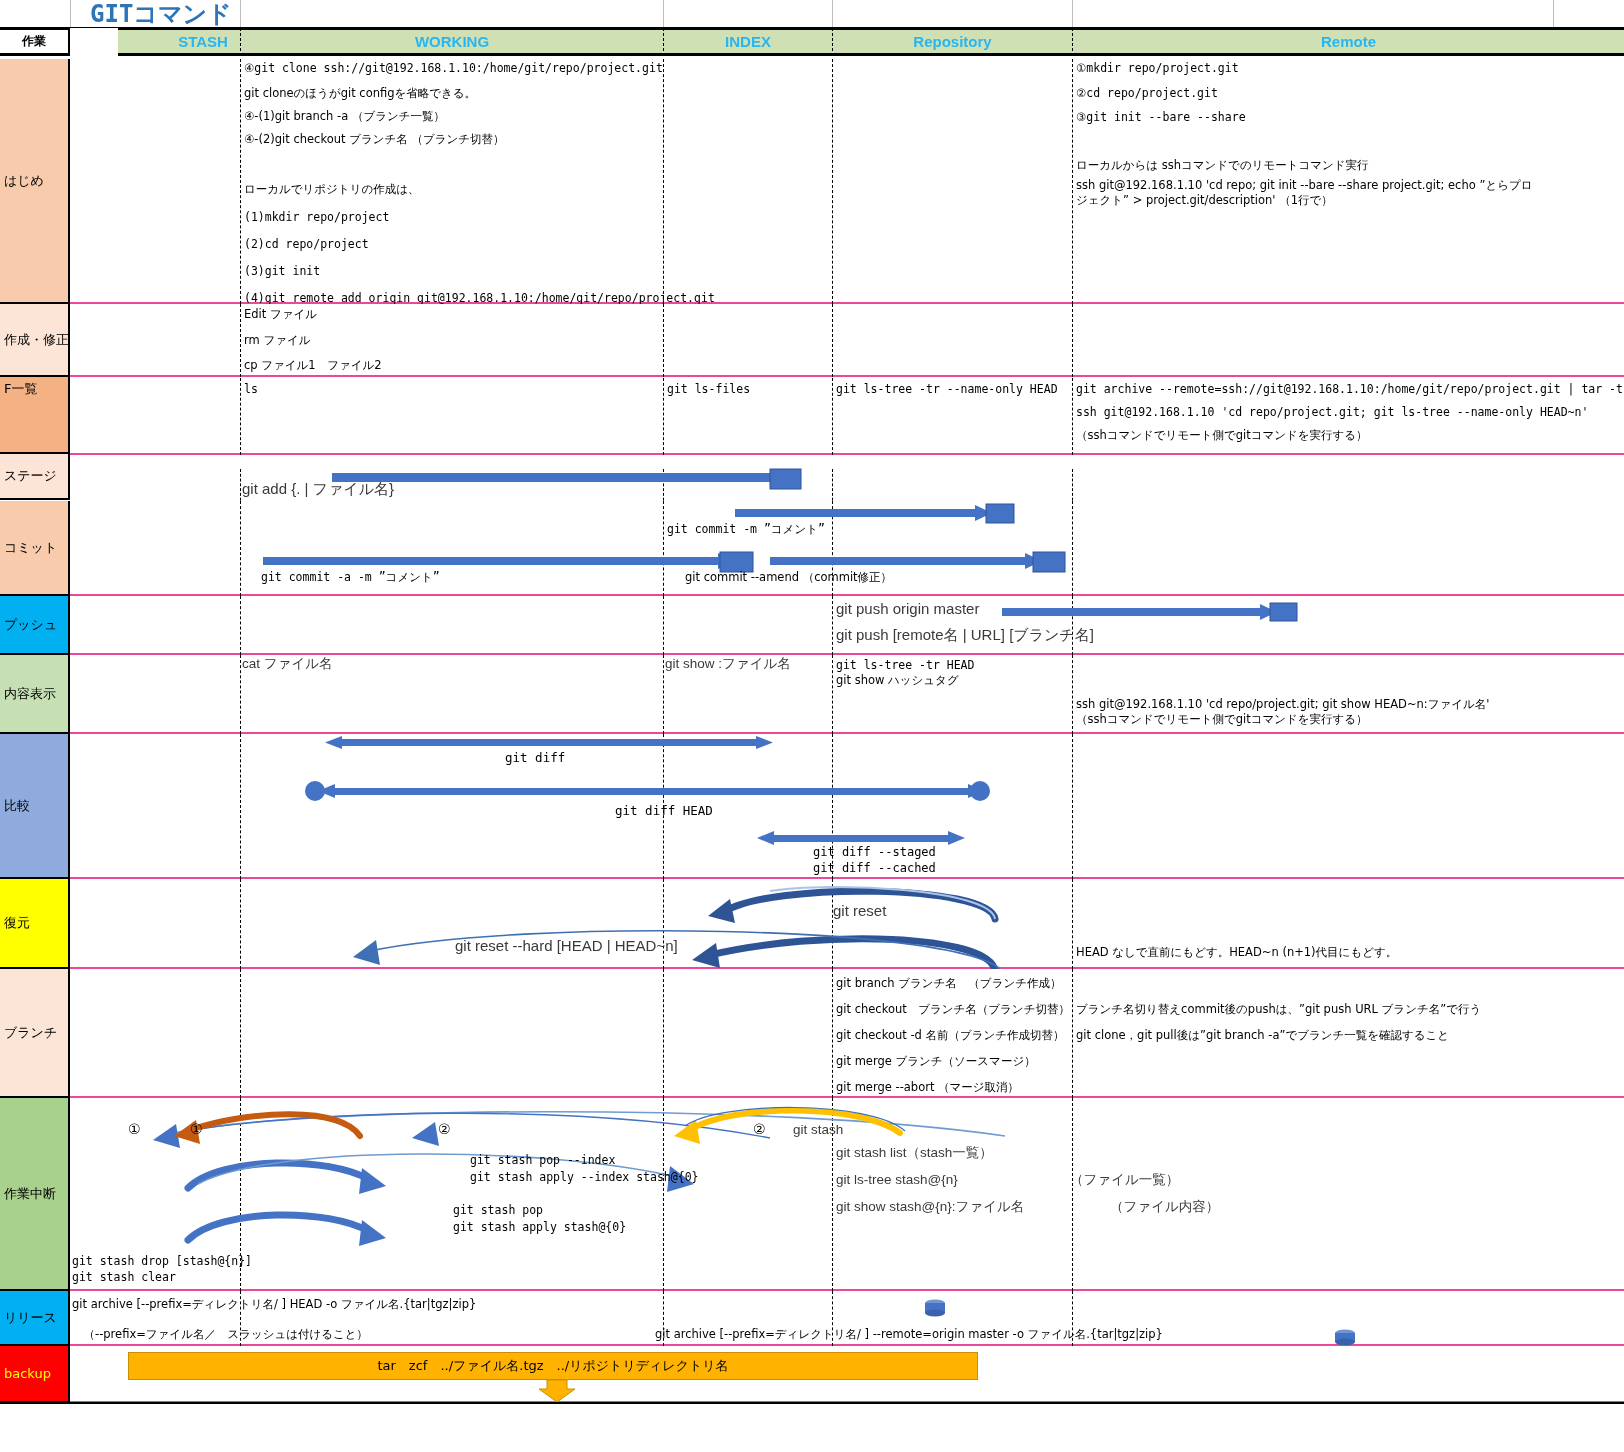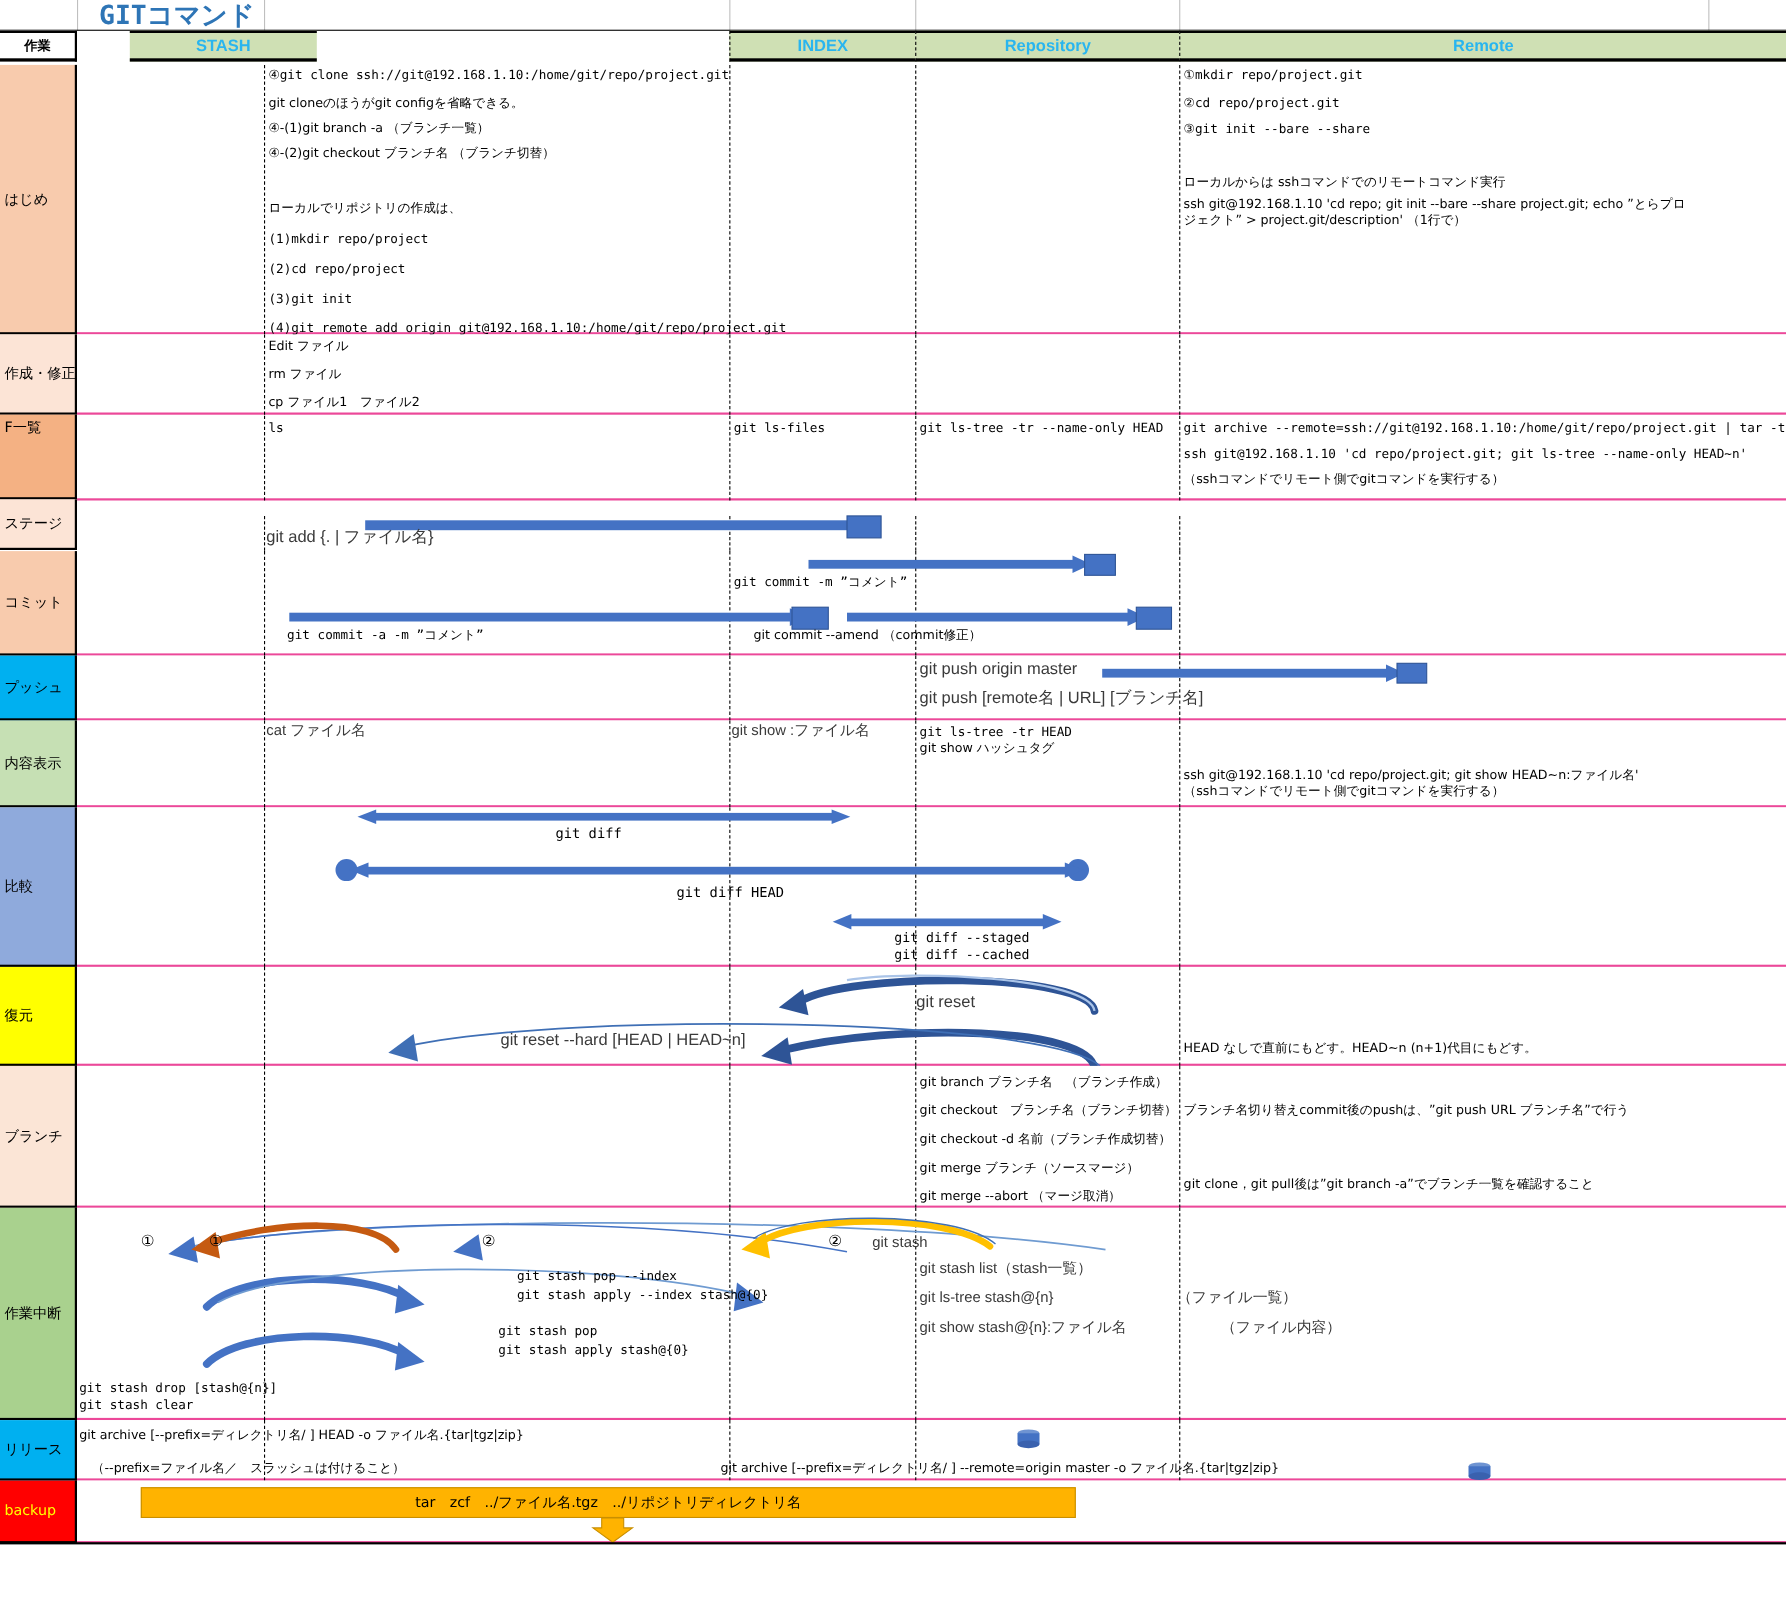--- a/index.html
+++ b/index.html
@@ -106,20 +106,21 @@
     <div class="title-vline" style="left:663px;"></div>
     <div class="title-vline" style="left:832px;"></div>
     <div class="title-vline" style="left:1072px;"></div>
     <div class="title-vline" style="left:1553px;"></div>
     <div class="title-cell">GITコマンド</div>
     <div class="title-rule"></div>
   </div>
 
   <div class="hdr work" style="left:0px; width:70px; border-right:2px solid #000;">作業</div>
   <div class="hdr" style="left:70px; width:170px;margin-left:48px;">STASH</div>
+  <div class="hdr sep-l" style="left:240px; width:423px;">WORKING</div>
   <div class="hdr sep-l" style="left:663px; width:169px;">INDEX</div>
   <div class="hdr sep-l" style="left:832px; width:240px;">Repository</div>
   <div class="hdr sep-l" style="left:1072px; width:552px;">Remote</div>
 
   <div class="rowlabel" style="top:59px; height:245px; background:#f8cbad; align-items:center;">はじめ</div>
   <div class="rowbody" style="top:59px; height:245px;">
     <div class="vdash" style="left:170px; top:0; height:245px;"></div>
     <div class="vdash" style="left:593px; top:0; height:245px;"></div>
     <div class="vdash" style="left:762px; top:0; height:245px;"></div>
     <div class="vdash" style="left:1002px; top:0; height:245px;"></div>
@@ -290,21 +291,21 @@
     <div class="vdash" style="left:170px; top:0; height:129px;"></div>
     <div class="vdash" style="left:593px; top:0; height:129px;"></div>
     <div class="vdash" style="left:762px; top:0; height:129px;"></div>
     <div class="vdash" style="left:1002px; top:0; height:129px;"></div>
     <div class="txt jp" style="left:766px; top:8px;">git branch ブランチ名　（ブランチ作成）</div>
     <div class="txt jp" style="left:766px; top:34px;">git checkout　ブランチ名（ブランチ切替）</div>
     <div class="txt jp" style="left:766px; top:60px;">git checkout -d 名前（ブランチ作成切替）</div>
     <div class="txt jp" style="left:766px; top:86px;">git merge ブランチ（ソースマージ）</div>
     <div class="txt jp" style="left:766px; top:112px;">git merge --abort （マージ取消）</div>
     <div class="txt jp" style="left:1006px; top:34px;">ブランチ名切り替えcommit後のpushは、”git  push  URL  ブランチ名”で行う</div>
-    <div class="txt jp" style="left:1006px; top:60px;margin-top:41px;">git clone，git pull後は”git  branch  -a”でブランチ一覧を確認すること</div>
+    <div class="txt jp" style="left:1006px; top:60px;">git clone，git pull後は”git  branch  -a”でブランチ一覧を確認すること</div>
   </div>
 
   <div class="rowlabel" style="top:1098px; height:193px; background:#a9d18e;">作業中断</div>
   <div class="rowbody" style="top:1098px; height:193px;">
     <div class="vdash" style="left:170px; top:0; height:193px;"></div>
     <div class="vdash" style="left:593px; top:0; height:193px;"></div>
     <div class="vdash" style="left:762px; top:0; height:193px;"></div>
     <div class="vdash" style="left:1002px; top:0; height:193px;"></div>
 
     <svg class="shape" style="left:0; top:0;" width="1554" height="193">

